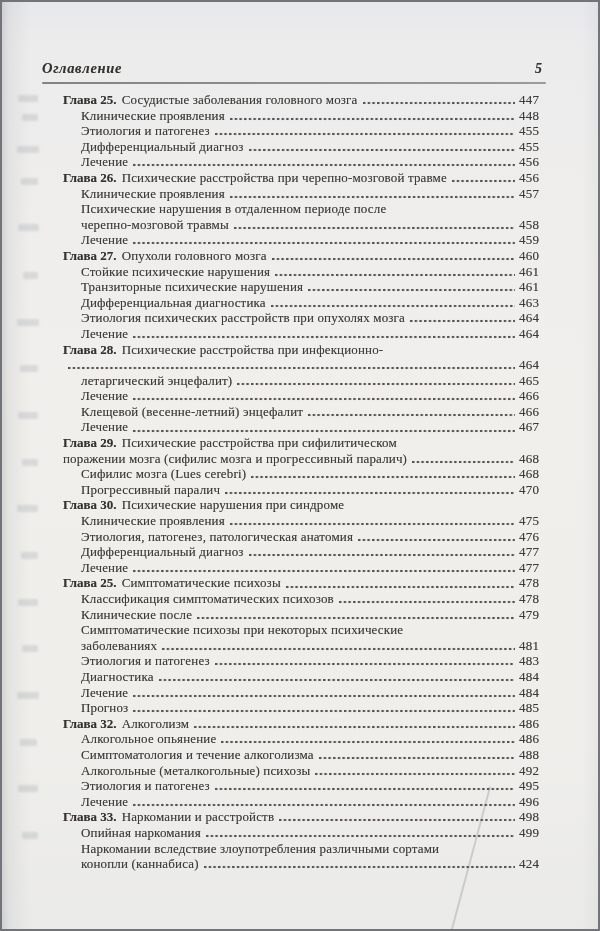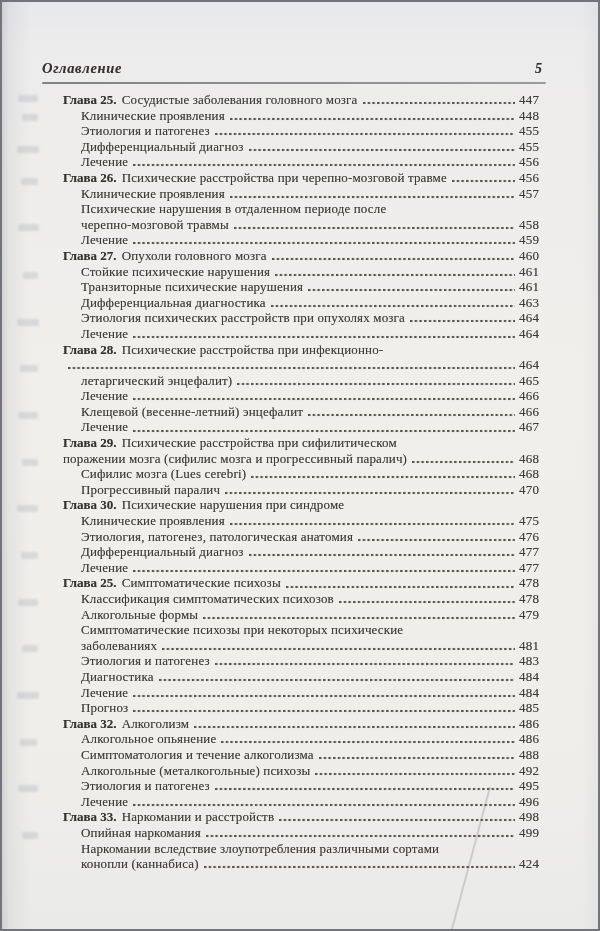--- a/index.html
+++ b/index.html
@@ -233,21 +233,21 @@
           <span class="title">Симптоматические психозы</span>
           <span class="leader"></span>
           <span class="pg">478</span>
         </div>
         <div class="row sub">
           <span class="title">Классификация симптоматических психозов</span>
           <span class="leader"></span>
           <span class="pg">478</span>
         </div>
         <div class="row sub">
-          <span class="title">Алкогольные формы</span>
+          <span class="title">Клинические после</span>
           <span class="leader"></span>
           <span class="pg">479</span>
         </div>
         <div class="row sub">
           <span class="title">Симптоматические психозы при некоторых психические</span>
         </div>
         <div class="row sub">
           <span class="title">заболеваниях</span>
           <span class="leader"></span>
           <span class="pg">481</span>

